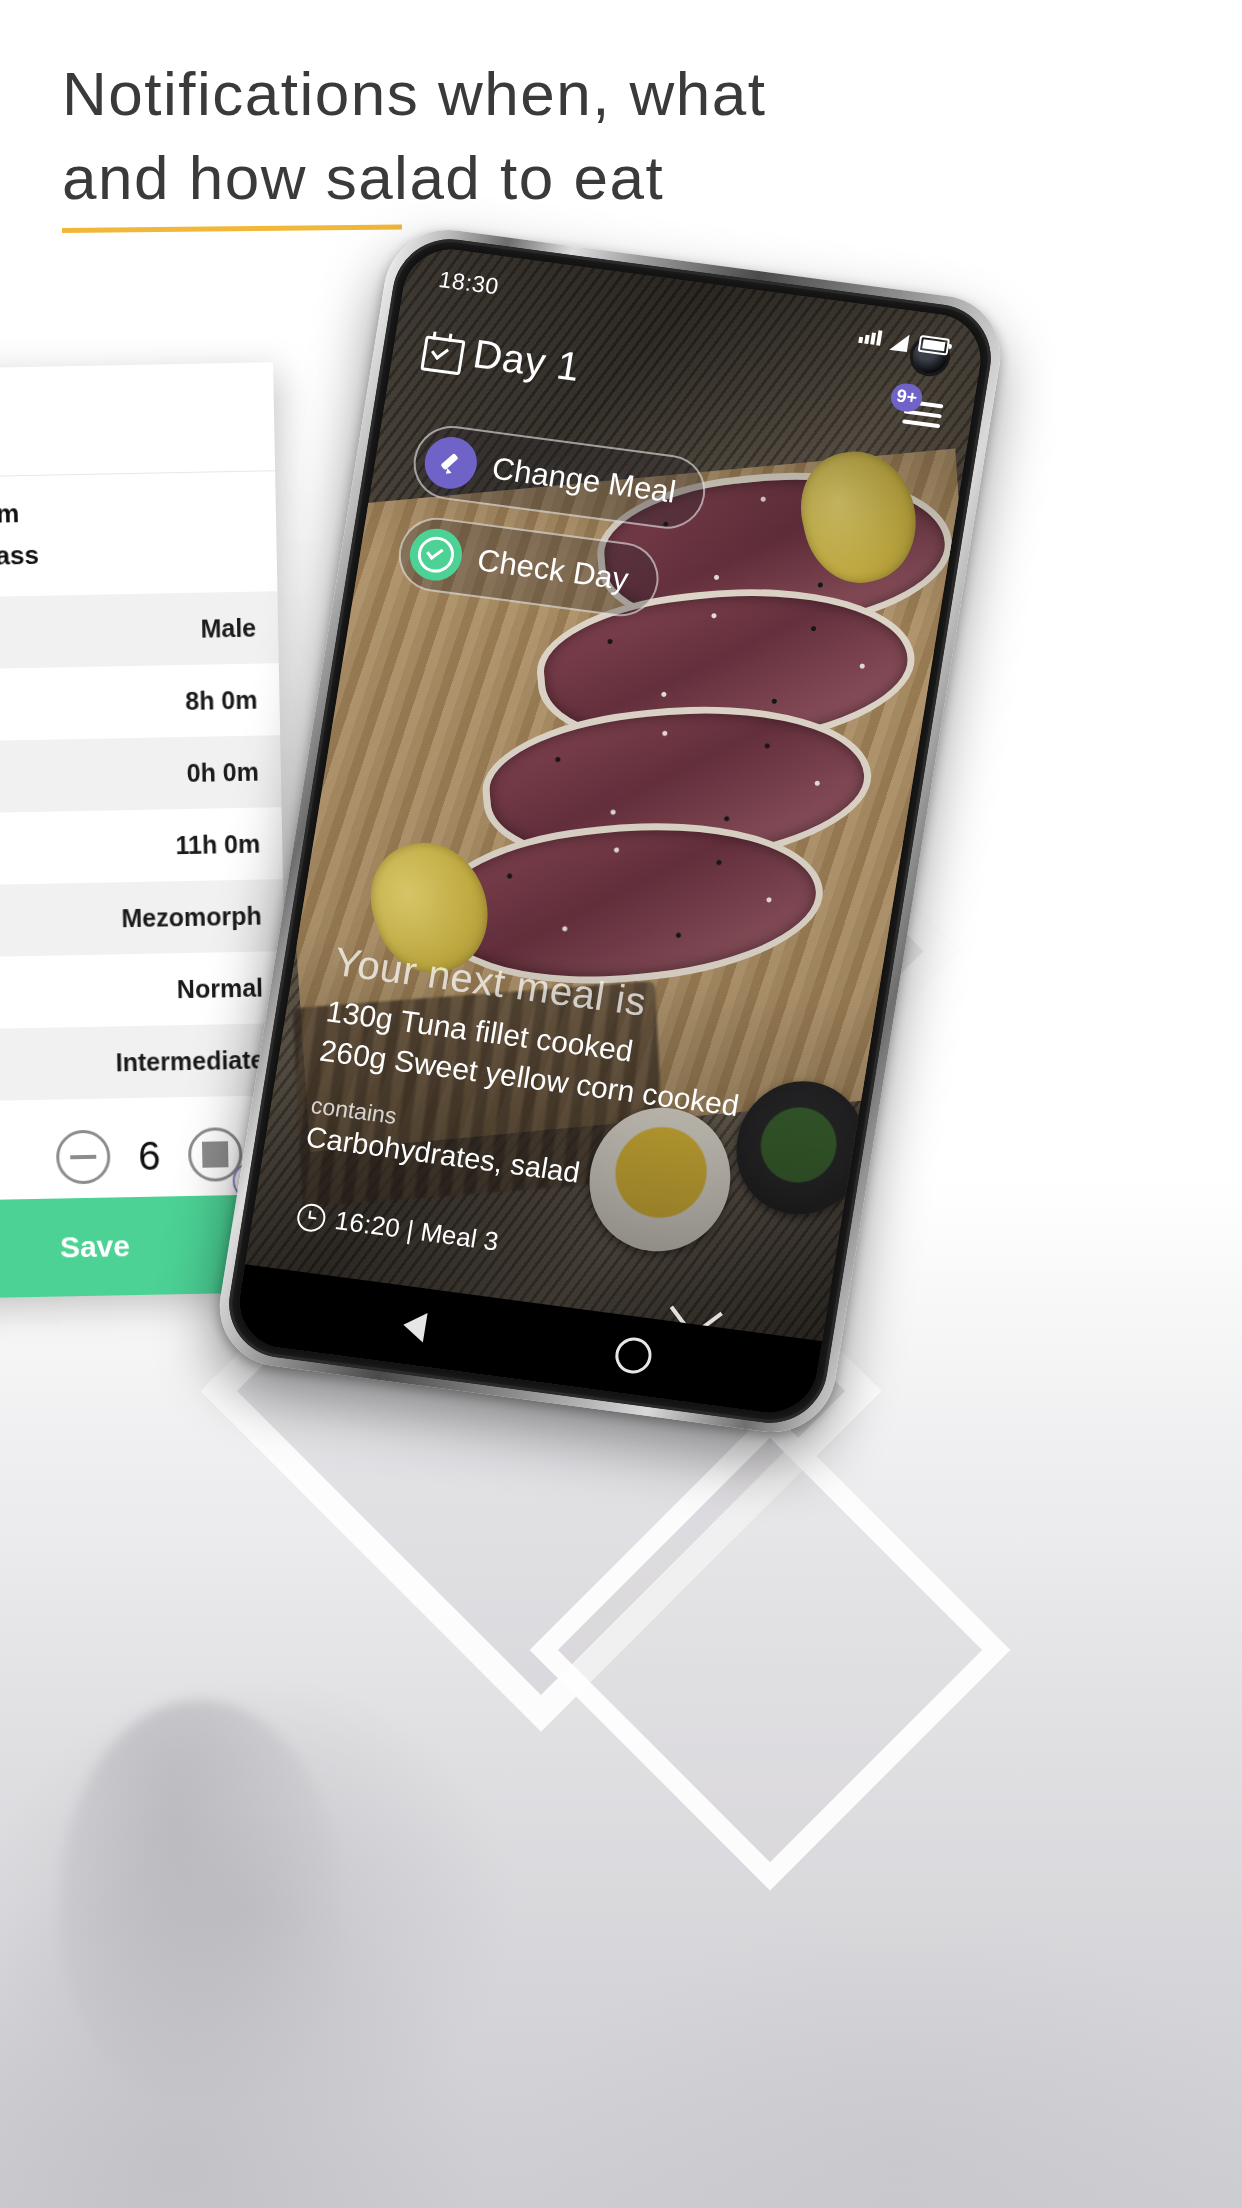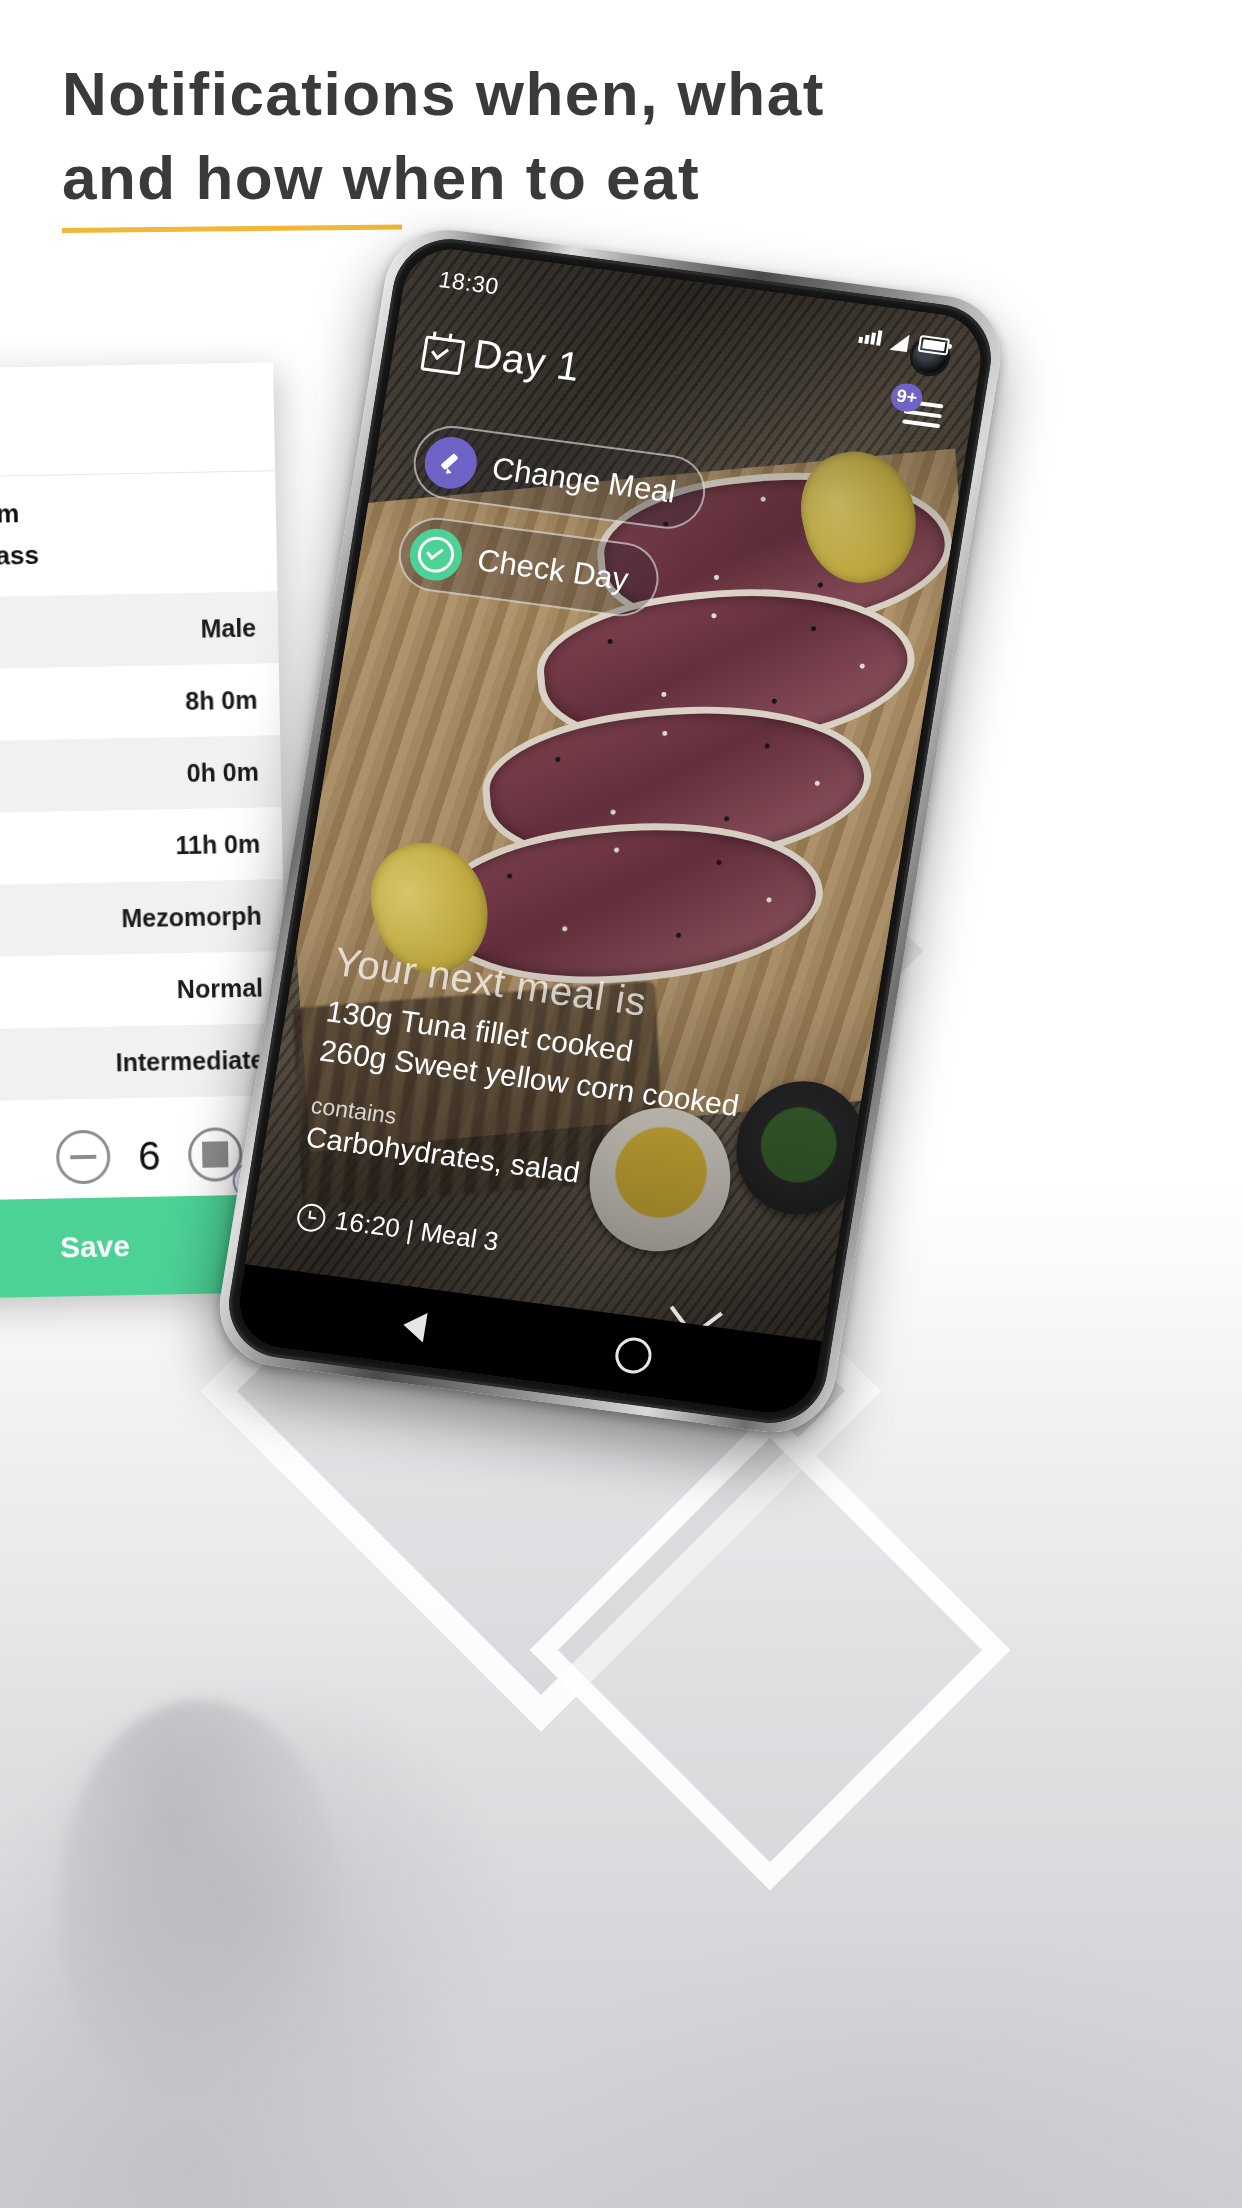--- a/index.html
+++ b/index.html
@@ -48,21 +48,21 @@
   .bg-grey-band {
     position: absolute; left: 0; top: 1540px;
     width: 1242px; height: 668px;
     background: linear-gradient(180deg, rgba(230,229,232,0) 0%, rgba(214,213,217,0.5) 40%, rgba(200,199,204,0.7) 100%);
   }
 
   
   .headline {
     position: absolute; left: 62px; top: 52px; width: 800px;
     font-family: "Liberation Sans Narrow", "Liberation Sans", sans-serif;
-    font-weight: bold;
+    font-weight: normal;
     color: #3a3a3a;
     font-size: 62px;
     line-height: 84px;
     letter-spacing: 1.5px;
   }
   .hl-line { display: block; white-space: nowrap; }
   .hl-rule {
     position: absolute; left: 62px; top: 228px;
     width: 340px; height: 5px;
     background: #f0b739;
@@ -395,21 +395,21 @@
 
 <div class="bg-base"></div>
 <div class="bg-photo"></div>
 <div class="bg-grey-band"></div>
 <div class="bg-diamond d1"></div>
 <div class="bg-diamond d2"></div>
 <div class="bg-diamond d3"></div>
 
 <div class="headline">
   <span class="hl-line">Notifications when, what</span>
-  <span class="hl-line">and how when to eat</span>
+  <span class="hl-line">and how salad to eat</span>
 </div>
 <div class="hl-rule"></div>
 
 <div class="card-wrap">
   <div class="card">
     <div class="card-top-strip"></div>
 
     <div class="card-title">
       <div>maximum</div>
       <div>uscle mass</div>

